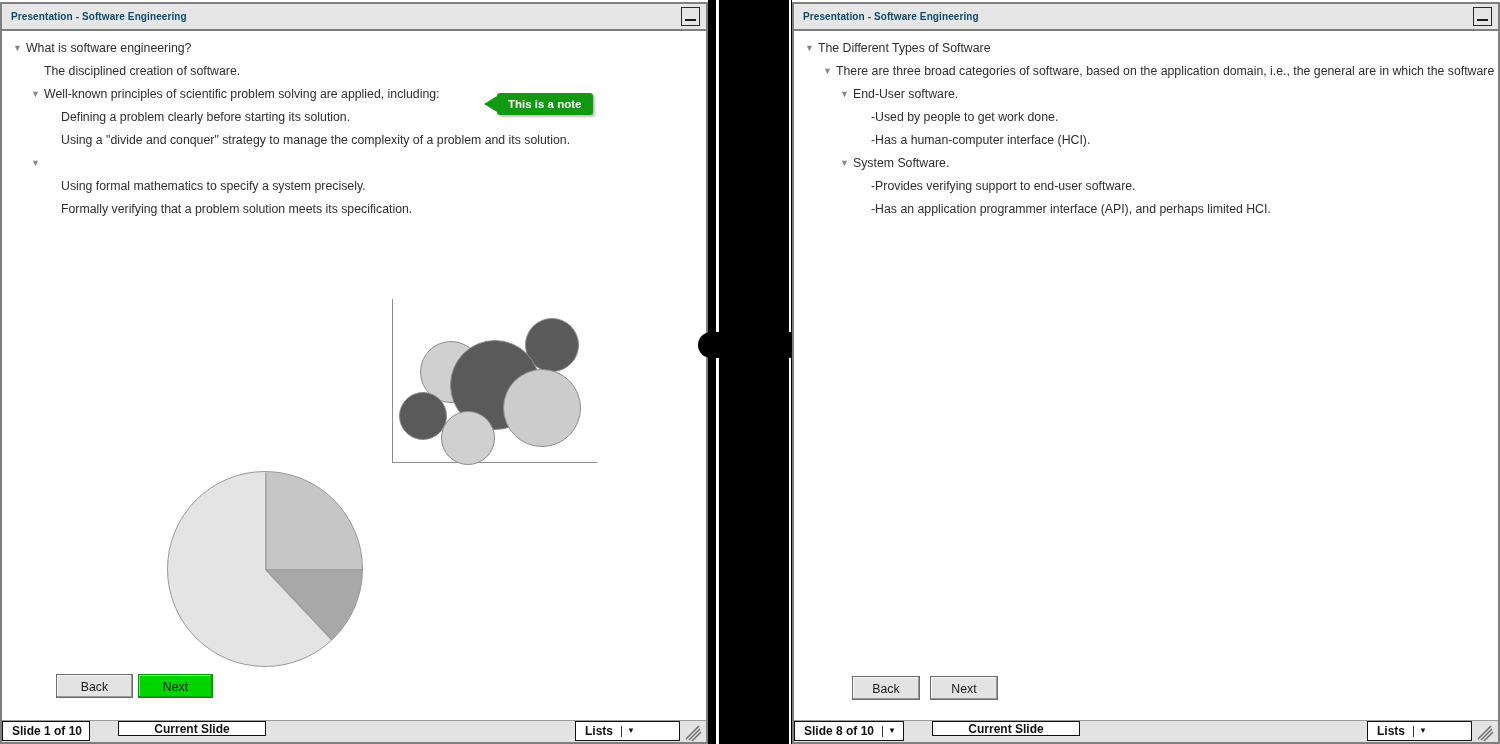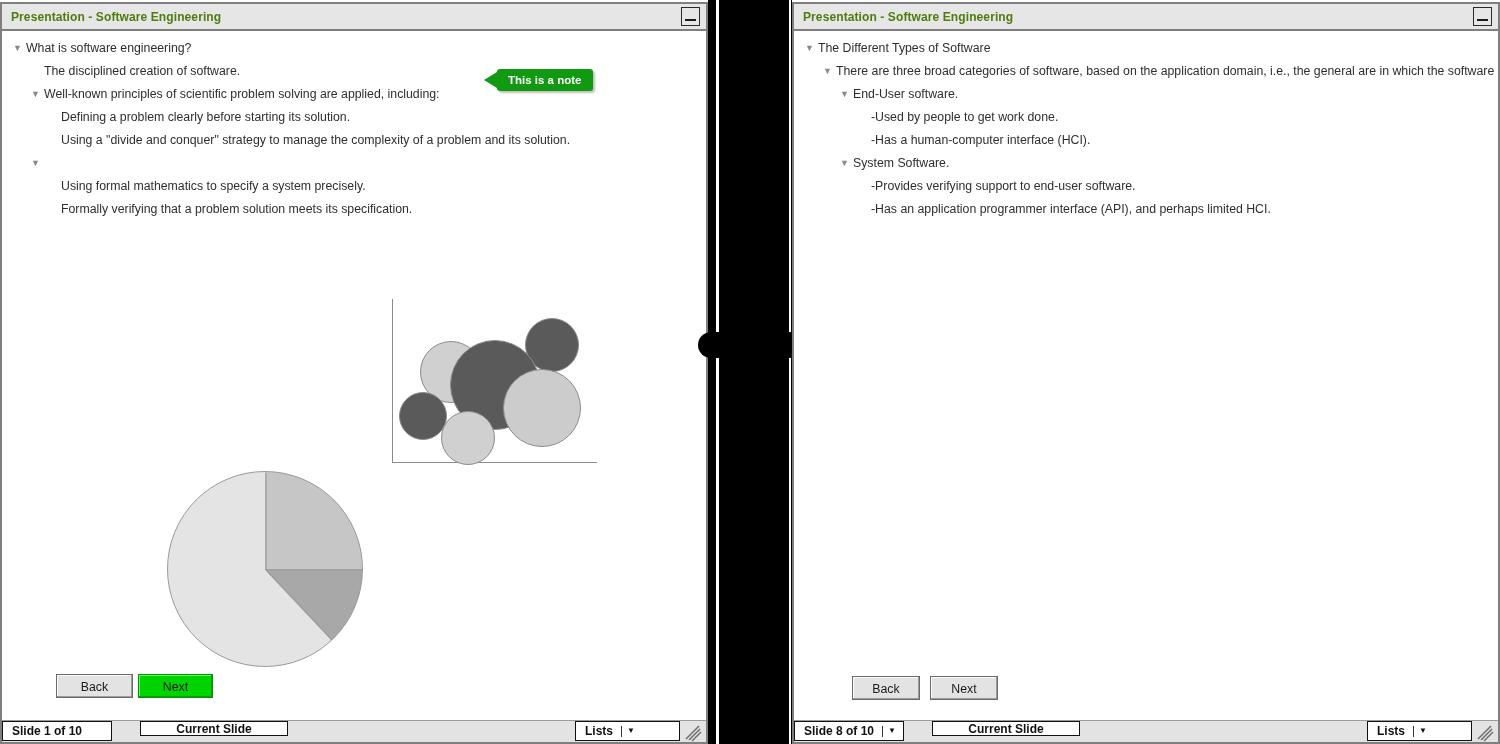--- a/index.html
+++ b/index.html
@@ -26,23 +26,23 @@
   .titlebar {
     height: 27px;
     background: #e6e6e6;
     border-bottom: 2px solid #7f7f7f;
     display: flex;
     align-items: center;
     padding: 0 4px 0 9px;
     flex: none;
   }
   .titlebar .title {
-    font-size: 12px;
+    font-size: 10px;
     font-weight: bold;
-    color: #4d7c0f;
+    color: #0c4a6e;
     letter-spacing: 0.1px;
     white-space: nowrap;
     flex: 1;
   }
   .minbtn {
     width: 19px; height: 19px;
     border: 1px solid #2b2b2b;
     background: #e6e6e6;
     position: relative;
     margin-right: 2px;
@@ -83,21 +83,21 @@
   .o-row .tri.blank { color: transparent; }
   .o-row .txt { line-height: 23px; }
   .lvl0 { padding-left: 11px; }
   .lvl1 { padding-left: 29px; }
   .lvl2 { padding-left: 46px; }
   .lvl3 { padding-left: 64px; }
 
   
   .note {
     position: absolute;
-    left: 482px; top: 36px;
+    left: 482px; top: 60px;
     height: 25px;
     display: flex;
     align-items: center;
   }
   .note-tail {
     width: 0; height: 0;
     border-top: 8px solid transparent;
     border-bottom: 8px solid transparent;
     border-right: 13px solid #119911;
     margin-top: 1px;
@@ -274,21 +274,21 @@
           </div>
       </div>
     </div>
 
     <div class="nav-area">
       <button class="btn" id="btn-back-left" style="left:14px; top:0; width:77px;">Back</button>
       <button class="btn green" id="btn-next-left" style="left:96px; top:0; width:75px;">Next</button>
     </div>
 
     <div class="statusbar">
-      <div class="sb-combo" style="width:110px;gap:40px;">
+      <div class="sb-combo" style="width:88px;gap:40px;">
         <span class="lbl">Slide 1 of 10</span>
         <span class="sep"></span>
         <span class="arrow">▼</span>
       </div>
       <div style="width:28px;"></div>
       <div class="sb-field" style="width:148px;">Current Slide</div>
       <div class="sb-spacer"></div>
       <div class="sb-combo" style="width:105px;">
         <span class="lbl">Lists</span>
         <span class="sep"></span>

